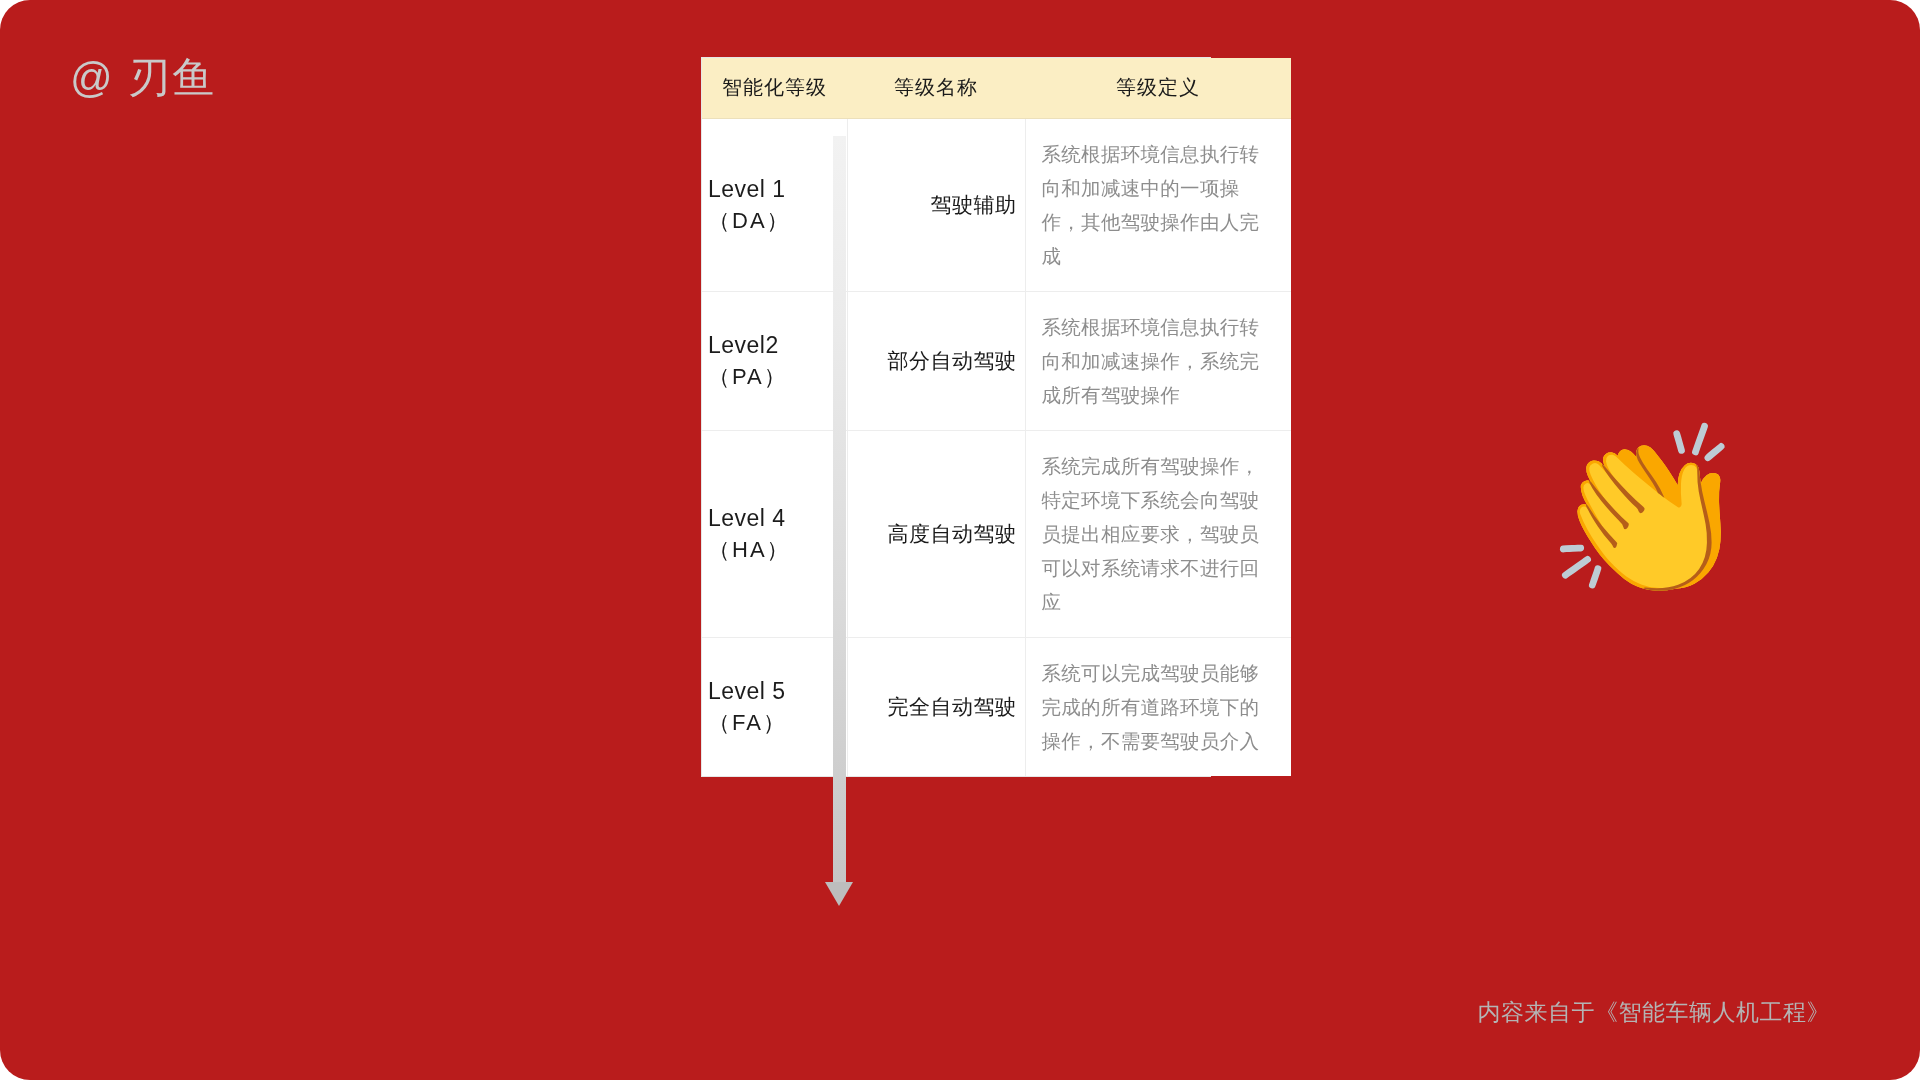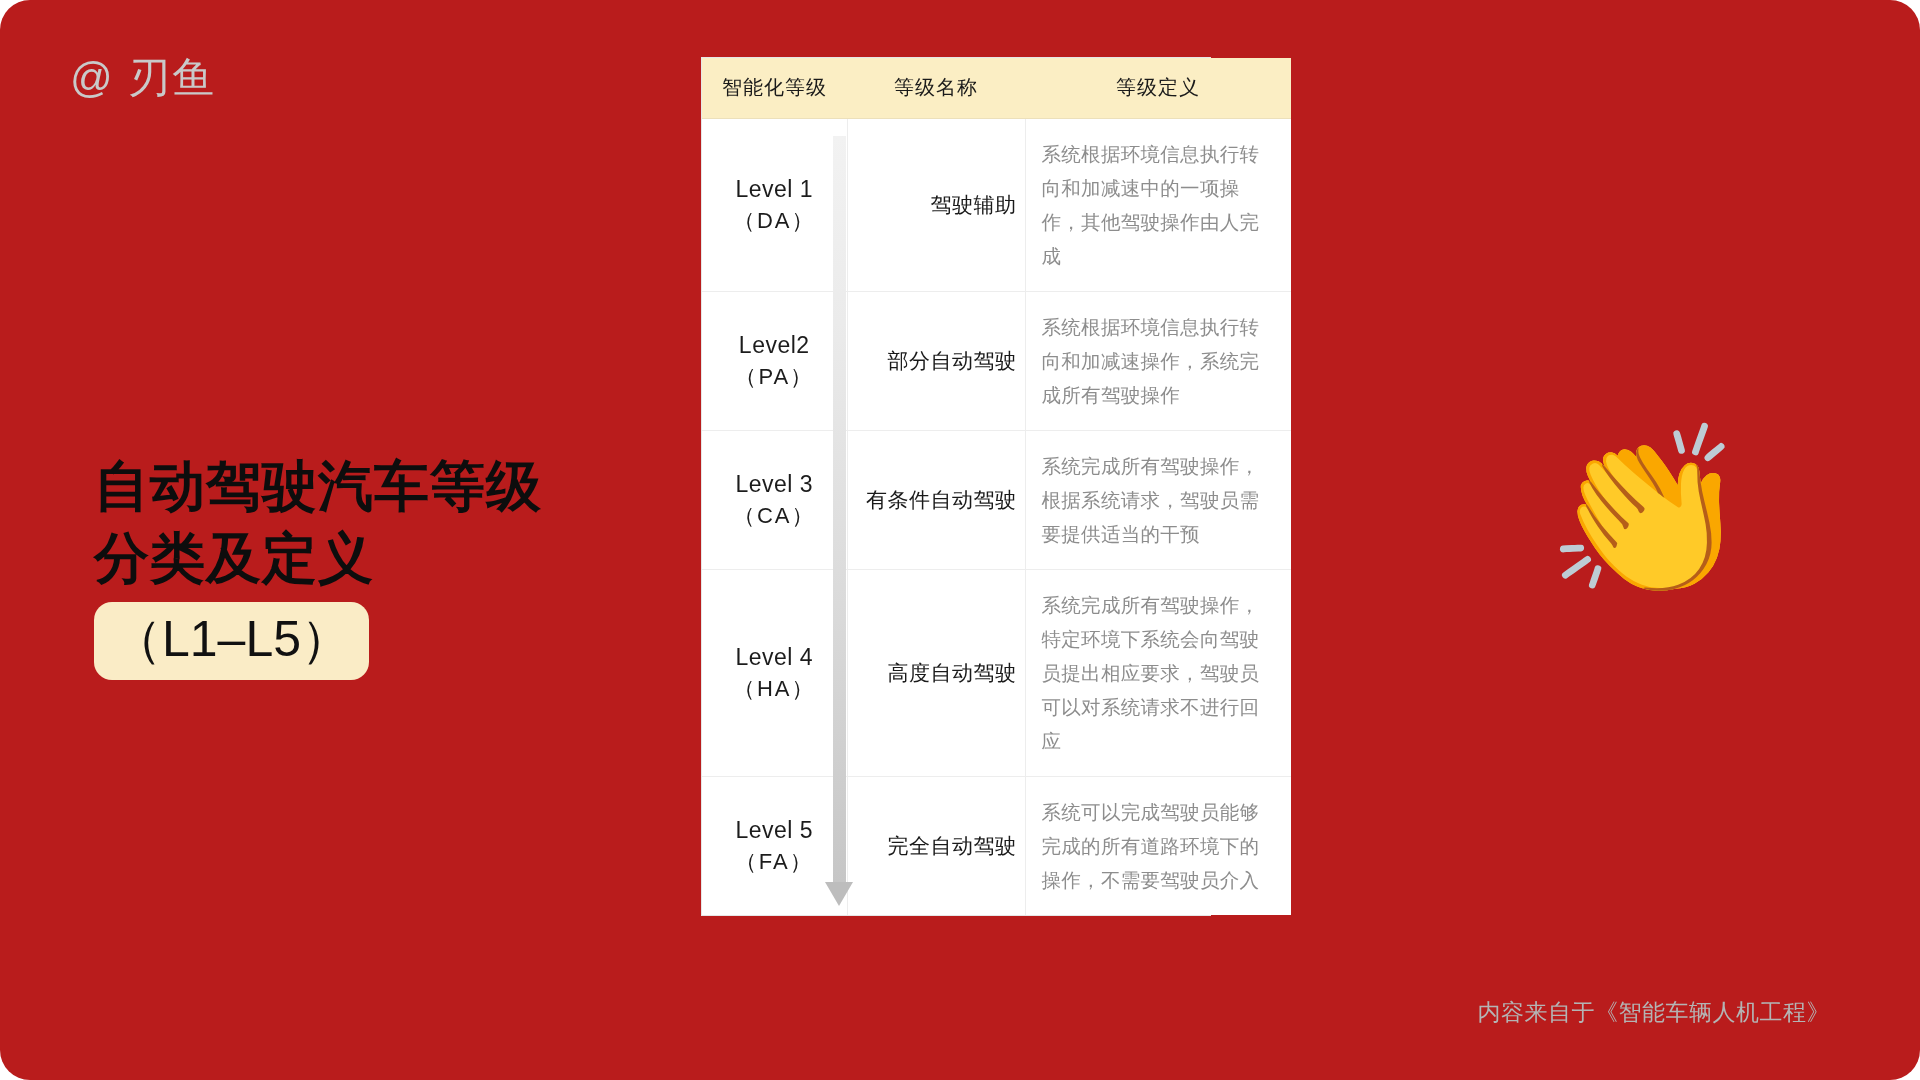--- a/index.html
+++ b/index.html
@@ -120,21 +120,20 @@
   }
 
   #table tbody td {
     border-top: 1px solid #ededed;
     vertical-align: middle;
     background: #ffffff;
   }
   #table tbody tr:first-child td { border-top: none; margin-top: 14px; }
 
   td.level-cell {
-    text-align: center;
     padding: 16px 6px;
     position: relative;
   }
   .level-main {
     font-size: 23px;
     color: #1c1c1c;
     line-height: 31px;
     letter-spacing: 0.5px;
   }
   .level-abbr {
@@ -188,27 +187,20 @@
     border-top: 24px solid #bdbdbd;
   }
 </style>
 </head>
 <body>
 
 <div id="canvas">
 
   <div id="watermark">@ 刃鱼</div>
 
-  <div id="title-block">
-    <div class="title-line">自动驾驶汽车等级</div>
-    <div class="title-line">分类及定义</div>
-    <div id="title-pill-wrap">
-      <span id="title-pill">（L1–L5）</span>
-    </div>
-  </div>
 
   <div id="clap-emoji">👏</div>
 
   <div id="footer-credit">内容来自于《智能车辆人机工程》</div>
 
   <div id="table-card">
     <table id="table">
       <colgroup>
         <col class="c1">
           <col class="c2">
@@ -233,28 +225,20 @@
           <tr>
             <td class="level-cell">
               <div class="level-main">Level2</div>
               <div class="level-abbr">（PA）</div>
             </td>
             <td class="name-cell">部分自动驾驶</td>
             <td class="def-cell">系统根据环境信息执行转向和加减速操作，系统完成所有驾驶操作</td>
           </tr>
           <tr>
             <td class="level-cell">
-              <div class="level-main">Level 3</div>
-              <div class="level-abbr">（CA）</div>
-            </td>
-            <td class="name-cell">有条件自动驾驶</td>
-            <td class="def-cell">系统完成所有驾驶操作，根据系统请求，驾驶员需要提供适当的干预</td>
-          </tr>
-          <tr>
-            <td class="level-cell">
               <div class="level-main">Level 4</div>
               <div class="level-abbr">（HA）</div>
             </td>
             <td class="name-cell">高度自动驾驶</td>
             <td class="def-cell">系统完成所有驾驶操作，特定环境下系统会向驾驶员提出相应要求，驾驶员可以对系统请求不进行回应</td>
           </tr>
           <tr>
             <td class="level-cell">
               <div class="level-main">Level 5</div>
               <div class="level-abbr">（FA）</div>

